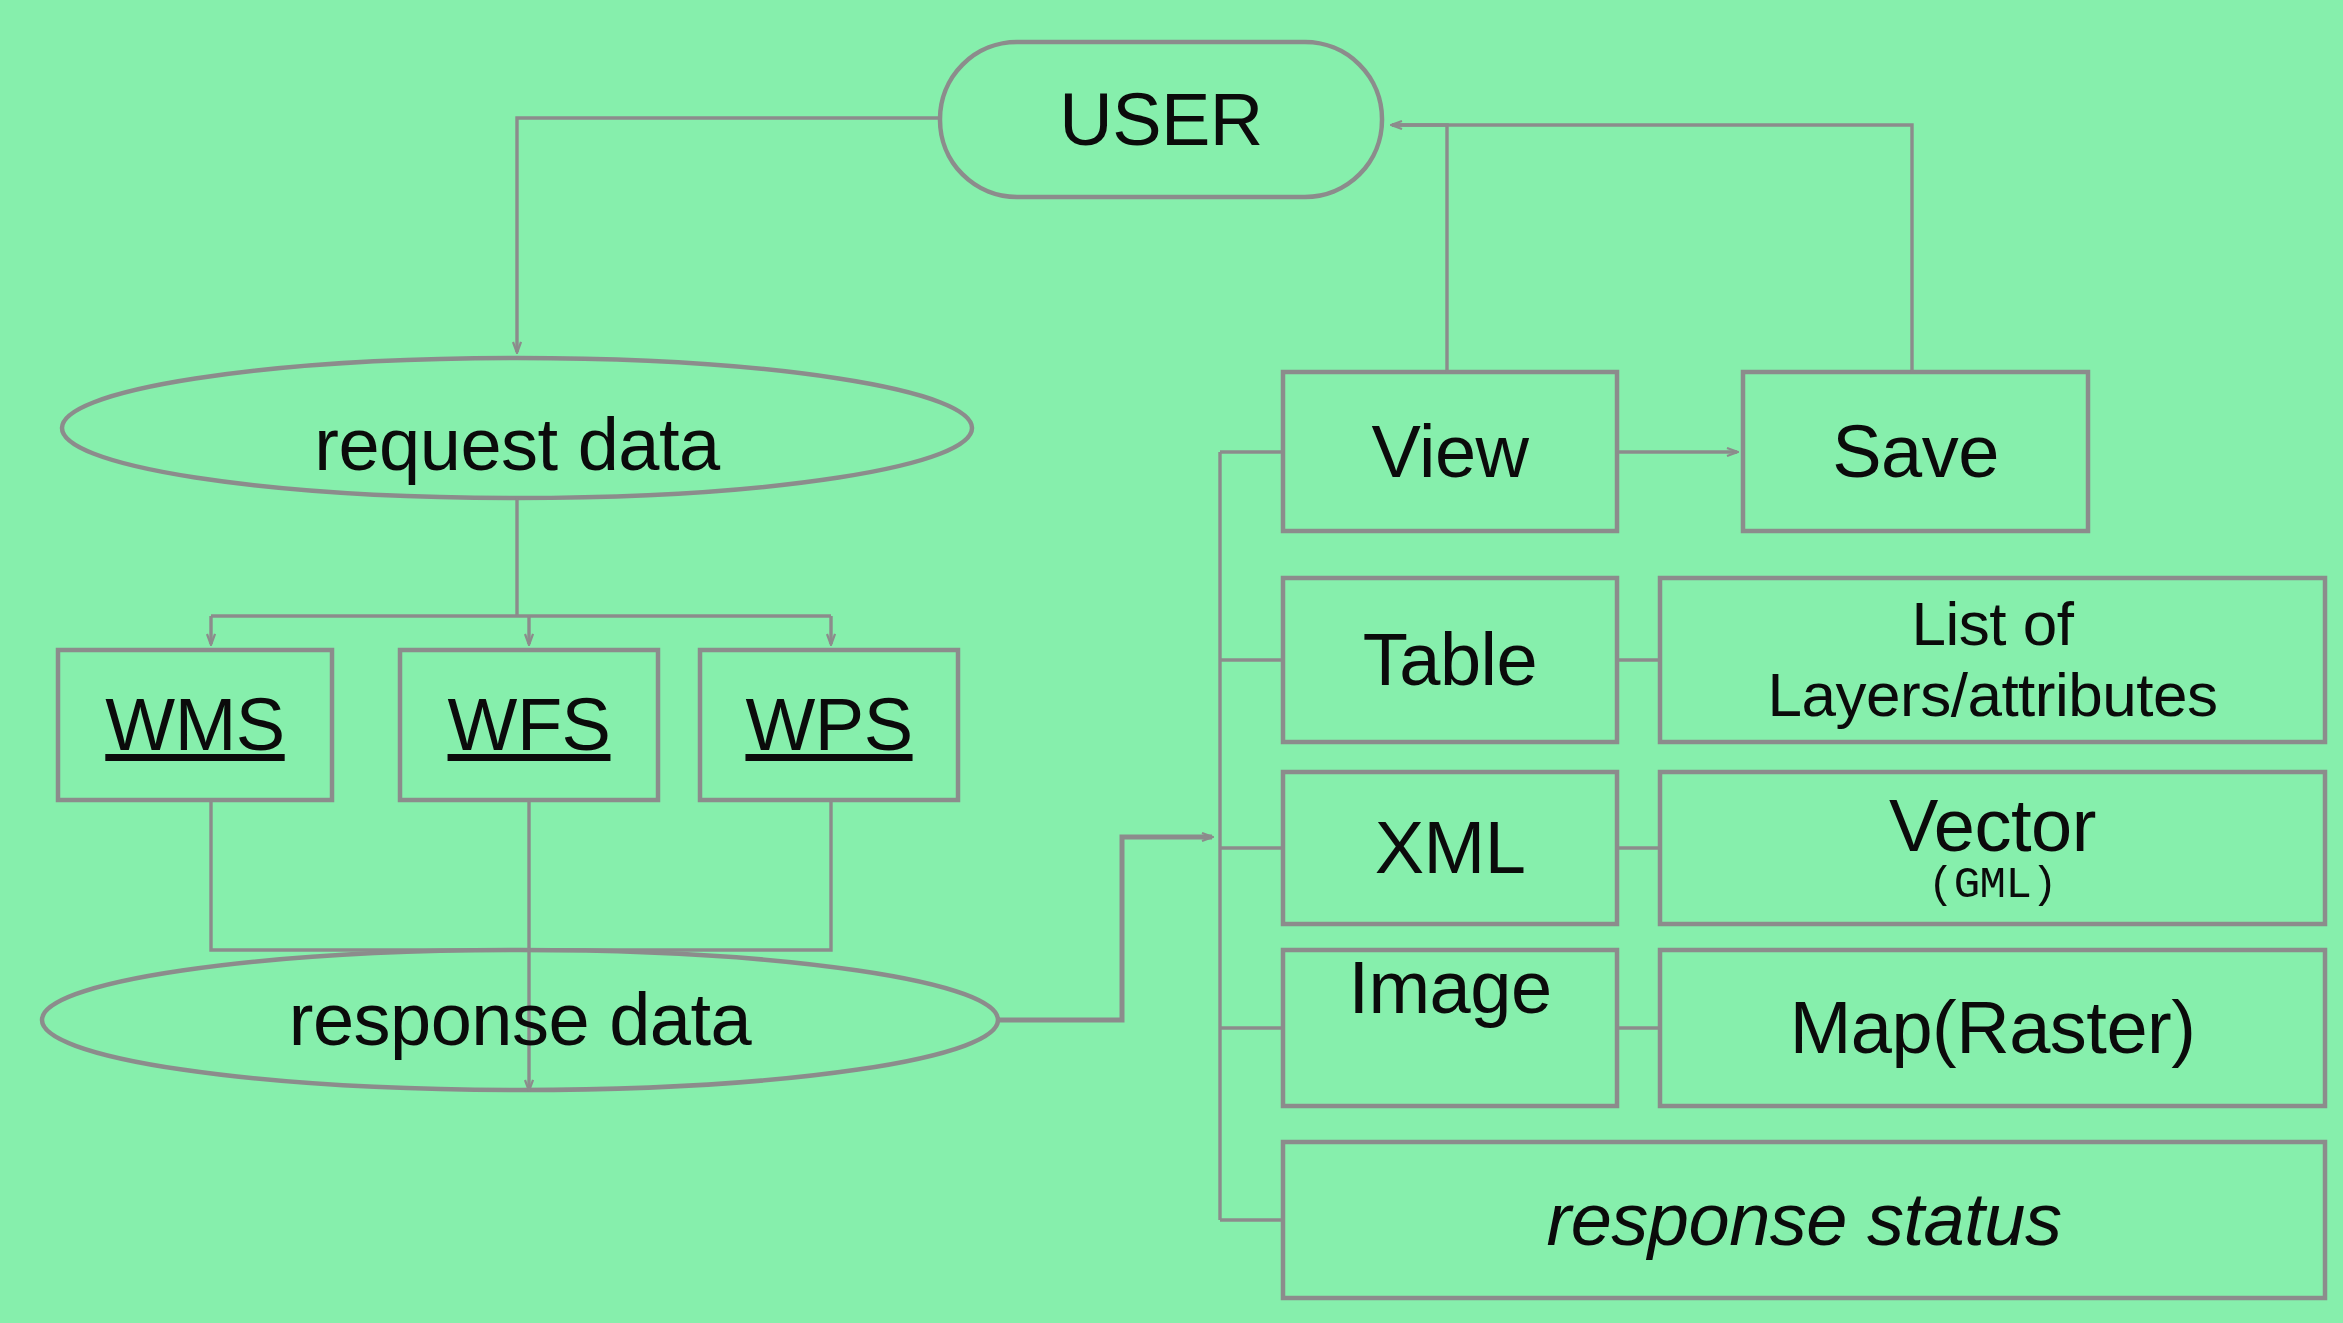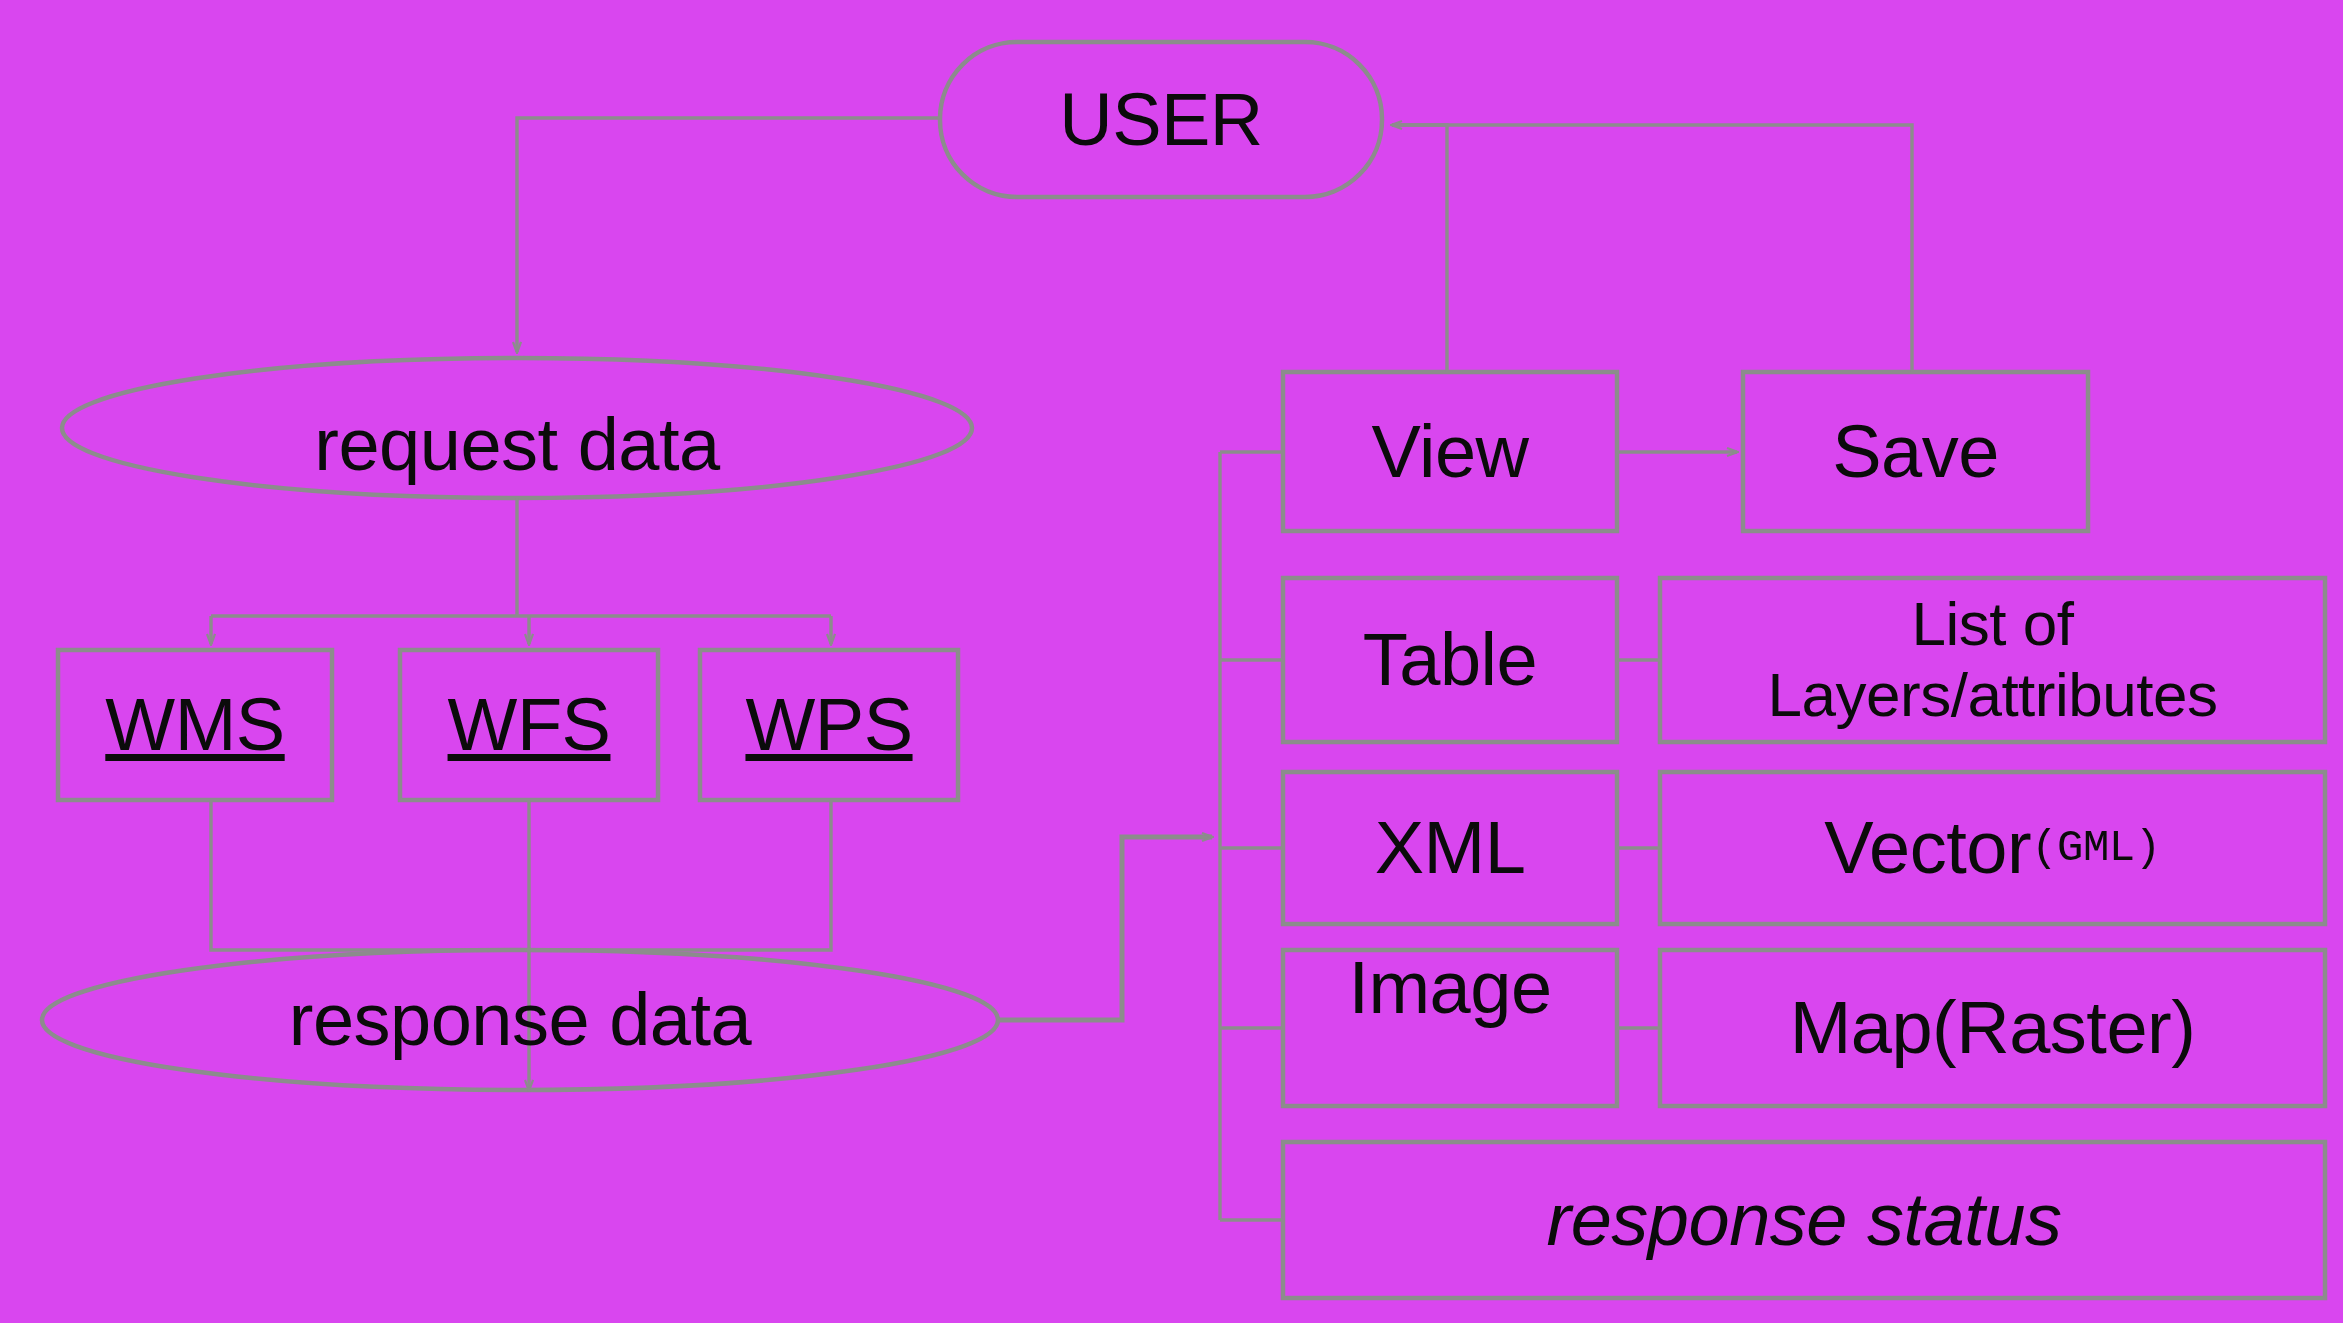--- a/index.html
+++ b/index.html
@@ -8,21 +8,21 @@
     padding: 0;
     background: #ffffff;
   }
   body {
     font-family: "Liberation Sans", sans-serif;
   }
   #diagram-root {
     position: relative;
     width: 2343px;
     height: 1323px;
-    background: #d946ef;
+    background: #86efac;
     overflow: hidden;
   }
   #diagram-svg {
     position: absolute;
     left: 0;
     top: 0;
     width: 2343px;
     height: 1323px;
   }
   .node-label {
@@ -132,20 +132,20 @@
   <div class="node-label lbl-service" style="left:700px; top:650px; width:258px; height:150px;">WPS</div>
 
   <div class="node-label lbl-box" style="left:1743px; top:372px; width:345px; height:159px;">Save</div>
   <div class="node-label lbl-box" style="left:1283px; top:372px; width:334px; height:159px;">View</div>
 
   <div class="node-label lbl-box" style="left:1283px; top:578px; width:334px; height:164px;">Table</div>
   <div class="node-label lbl-two-line" style="left:1660px; top:578px; width:665px; height:164px;">List of
 Layers/attributes</div>
 
   <div class="node-label lbl-box" style="left:1283px; top:772px; width:334px; height:152px;">XML</div>
-  <div class="node-label lbl-box" style="left:1660px; top:772px; width:665px; height:152px;"><span>Vector </span><span class="sub-caps">(GML)</span></div>
+  <div class="node-label lbl-box" style="left:1660px; top:772px; width:665px; height:152px;flex-direction:column;"><span>Vector </span><span class="sub-caps">(GML)</span></div>
 
   <div class="node-label lbl-box" style="left:1283px; top:910px; width:334px; height:156px;">Image</div>
   <div class="node-label lbl-box" style="left:1660px; top:950px; width:665px; height:156px;">Map(Raster)</div>
 
   <div class="node-label lbl-status" style="left:1283px; top:1142px; width:1042px; height:156px;font-style:italic;">response status</div>
 
 </div>
 
 </body></html>

